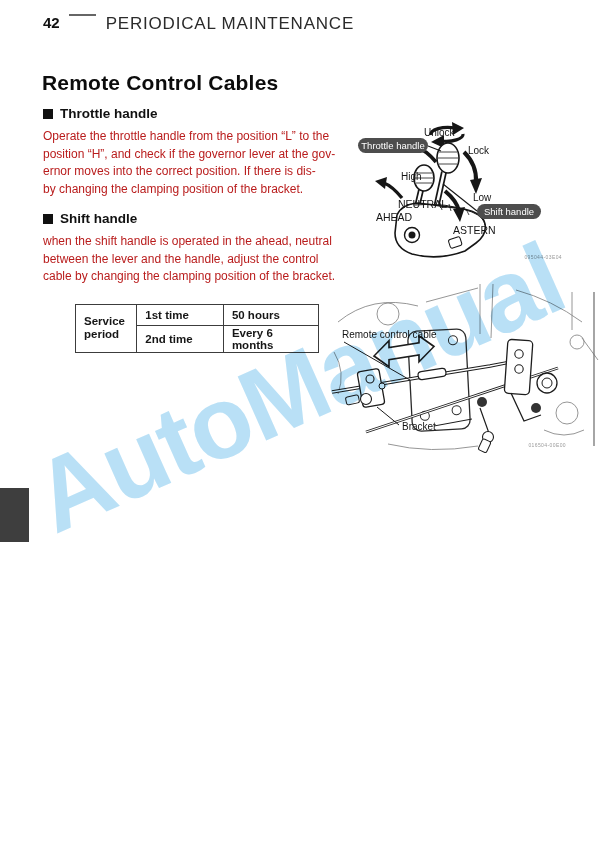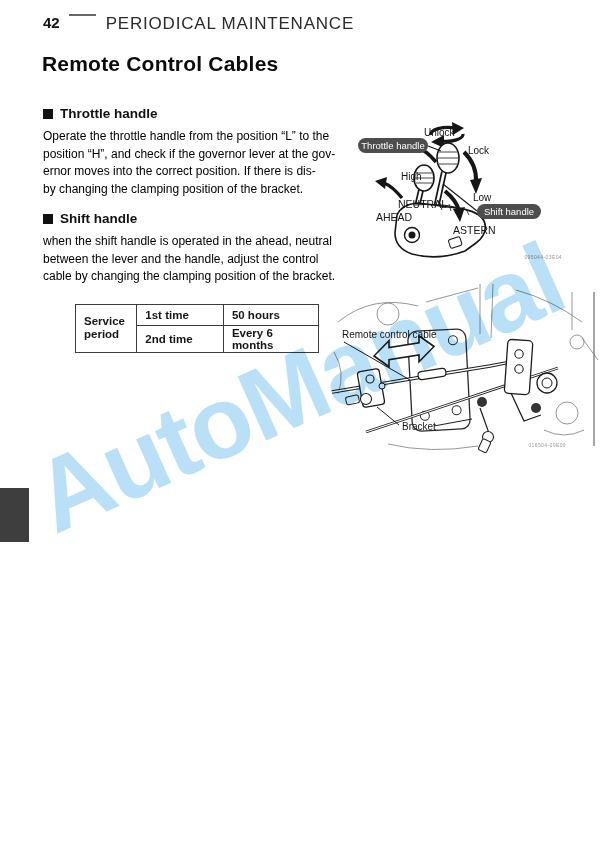--- a/index.html
+++ b/index.html
@@ -7,28 +7,28 @@
     position:relative; width:612px; height:865px; background:#ffffff;
     font-family:"Liberation Sans", sans-serif; color:#1b1b1b; overflow:hidden;
   }
 
   
   .hdr { position:absolute; left:43px; top:14px; display:flex; align-items:flex-start; }
   .hdr .num { font-size:15px; font-weight:bold; color:#111; }
   .hdr .rule { display:inline-block; width:27px; height:2px; background:#666; margin:0 10px 0 9px; }
   .hdr .kicker { font-size:17px; letter-spacing:0.8px; color:#2b2b2b; }
 
-  .title { position:absolute; left:42px; top:52px; font-size:21px; font-weight:bold; color:#0c0c0c; letter-spacing:0.2px; }
+  .title { position:absolute; left:42px; top:71px; font-size:21px; font-weight:bold; color:#0c0c0c; letter-spacing:0.2px; }
 
   
   .left-col { position:absolute; left:43px; top:106px; width:276px; }
   .sec-h { display:flex; align-items:center; font-size:13.5px; font-weight:bold; color:#111; margin:0 0 7px 0; }
   .sec-h .sq { width:10px; height:10px; background:#111; display:inline-block; margin-right:7px; flex:0 0 auto; }
   .para { margin:0 0 0 0; }
-  .para .ln { font-size:12px; line-height:17.5px; white-space:nowrap; color:#000000; }
+  .para .ln { font-size:12px; line-height:17.5px; white-space:nowrap; color:#b91c1c; }
   .gap { height:13px; }
 
   
   table.svc { border-collapse:collapse; margin-top:18px;margin-left:32px; }
   table.svc td { border:1.6px solid #3c3c3c; font-size:11.5px; font-weight:bold; color:#161616; padding:1px 8px; height:18px; }
   td.rowhead { width:46px; text-align:left; padding-left:5px; line-height:13px; }
   td.c2 { width:92px; text-align:left; }
   td.c3 { width:96px; text-align:left; }
 
   

